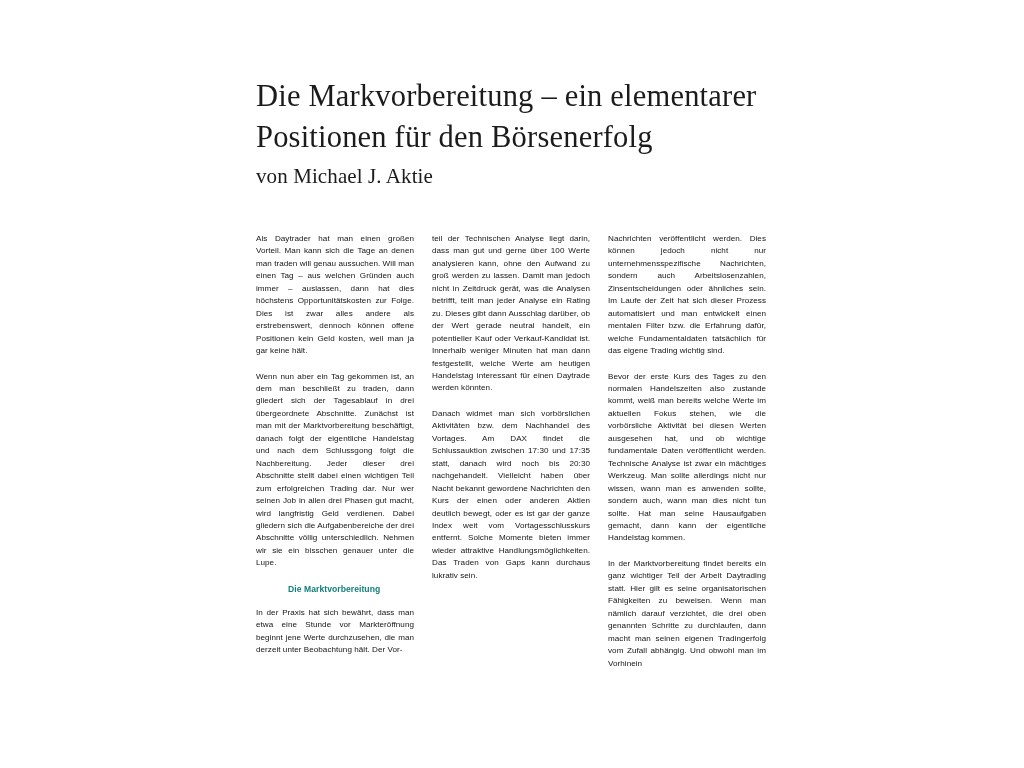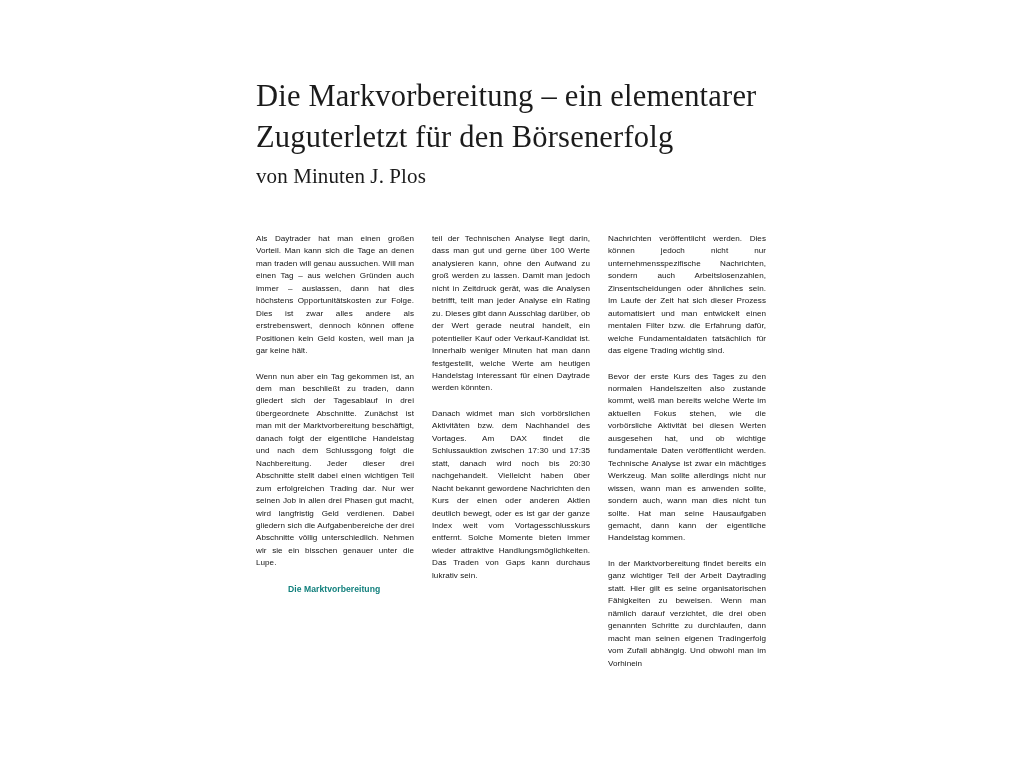--- a/index.html
+++ b/index.html
@@ -92,31 +92,32 @@
   }
 </style>
 </head>
 <body style="background: rgb(255, 255, 255);">
 
 <div id="page">
 
   <div class="title-block">
     <h1 class="doc-title">
       <span>Die Markvorbereitung – ein elementarer</span>
-      <span class="line2">Zuguterletzt für den Börsenerfolg</span>
+      <span class="line2">Positionen für den Börsenerfolg</span>
     </h1>
-    <div class="doc-author">von Minuten J. Plos</div>
+    <div class="doc-author">von Michael J. Aktie</div>
   </div>
 
   <div class="columns">
 
     <div class="col">
       <p>Als Daytrader hat man einen großen Vorteil. Man kann sich die Tage an denen man traden will genau aussuchen. Will man einen Tag – aus welchen Gründen auch immer – auslassen, dann hat dies höchstens Opportunitätskosten zur Folge. Dies ist zwar alles andere als erstrebenswert, dennoch können offene Positionen kein Geld kosten, weil man ja gar keine hält.</p>
       <p>Wenn nun aber ein Tag gekommen ist, an dem man beschließt zu traden, dann gliedert sich der Tagesablauf in drei übergeordnete Abschnitte. Zunächst ist man mit der Marktvorbereitung beschäftigt, danach folgt der eigentliche Handelstag und nach dem Schlussgong folgt die Nachbereitung. Jeder dieser drei Abschnitte stellt dabei einen wichtigen Teil zum erfolgreichen Trading dar. Nur wer seinen Job in allen drei Phasen gut macht, wird langfristig Geld verdienen. Dabei gliedern sich die Aufgabenbereiche der drei Abschnitte völlig unterschiedlich. Nehmen wir sie ein bisschen genauer unter die Lupe.</p>
       <div class="section-head" style="color: rgb(18, 128, 125);">Die Marktvorbereitung</div>
+      <p class="last">In der Praxis hat sich bewährt, dass man etwa eine Stunde vor Markteröffnung beginnt jene Werte durchzusehen, die man derzeit unter Beobachtung hält. Der Vor-</p>
     </div>
 
     <div class="col">
       <p>teil der Technischen Analyse liegt darin, dass man gut und gerne über 100 Werte analysieren kann, ohne den Aufwand zu groß werden zu lassen. Damit man jedoch nicht in Zeitdruck gerät, was die Analysen betrifft, teilt man jeder Analyse ein Rating zu. Dieses gibt dann Ausschlag darüber, ob der Wert gerade neutral handelt, ein potentieller Kauf oder Verkauf-Kandidat ist. Innerhalb weniger Minuten hat man dann festgestellt, welche Werte am heutigen Handelstag interessant für einen Daytrade werden könnten.</p>
       <p>Danach widmet man sich vorbörslichen Aktivitäten bzw. dem Nachhandel des Vortages. Am DAX findet die Schlussauktion zwischen 17:30 und 17:35 statt, danach wird noch bis 20:30 nachgehandelt. Vielleicht haben über Nacht bekannt gewordene Nachrichten den Kurs der einen oder anderen Aktien deutlich bewegt, oder es ist gar der ganze Index weit vom Vortagesschlusskurs entfernt. Solche Momente bieten immer wieder attraktive Handlungsmöglichkeiten. Das Traden von Gaps kann durchaus lukrativ sein.</p>
     </div>
 
     <div class="col">
       <p>Nachrichten veröffentlicht werden. Dies können jedoch nicht nur unternehmensspezifische Nachrichten, sondern auch Arbeitslosenzahlen, Zinsentscheidungen oder ähnliches sein. Im Laufe der Zeit hat sich dieser Prozess automatisiert und man entwickelt einen mentalen Filter bzw. die Erfahrung dafür, welche Fundamentaldaten tatsächlich für das eigene Trading wichtig sind.</p>
       <p>Bevor der erste Kurs des Tages zu den normalen Handelszeiten also zustande kommt, weiß man bereits welche Werte im aktuellen Fokus stehen, wie die vorbörsliche Aktivität bei diesen Werten ausgesehen hat, und ob wichtige fundamentale Daten veröffentlicht werden. Technische Analyse ist zwar ein mächtiges Werkzeug. Man sollte allerdings nicht nur wissen, wann man es anwenden sollte, sondern auch, wann man dies nicht tun sollte. Hat man seine Hausaufgaben gemacht, dann kann der eigentliche Handelstag kommen.</p>

